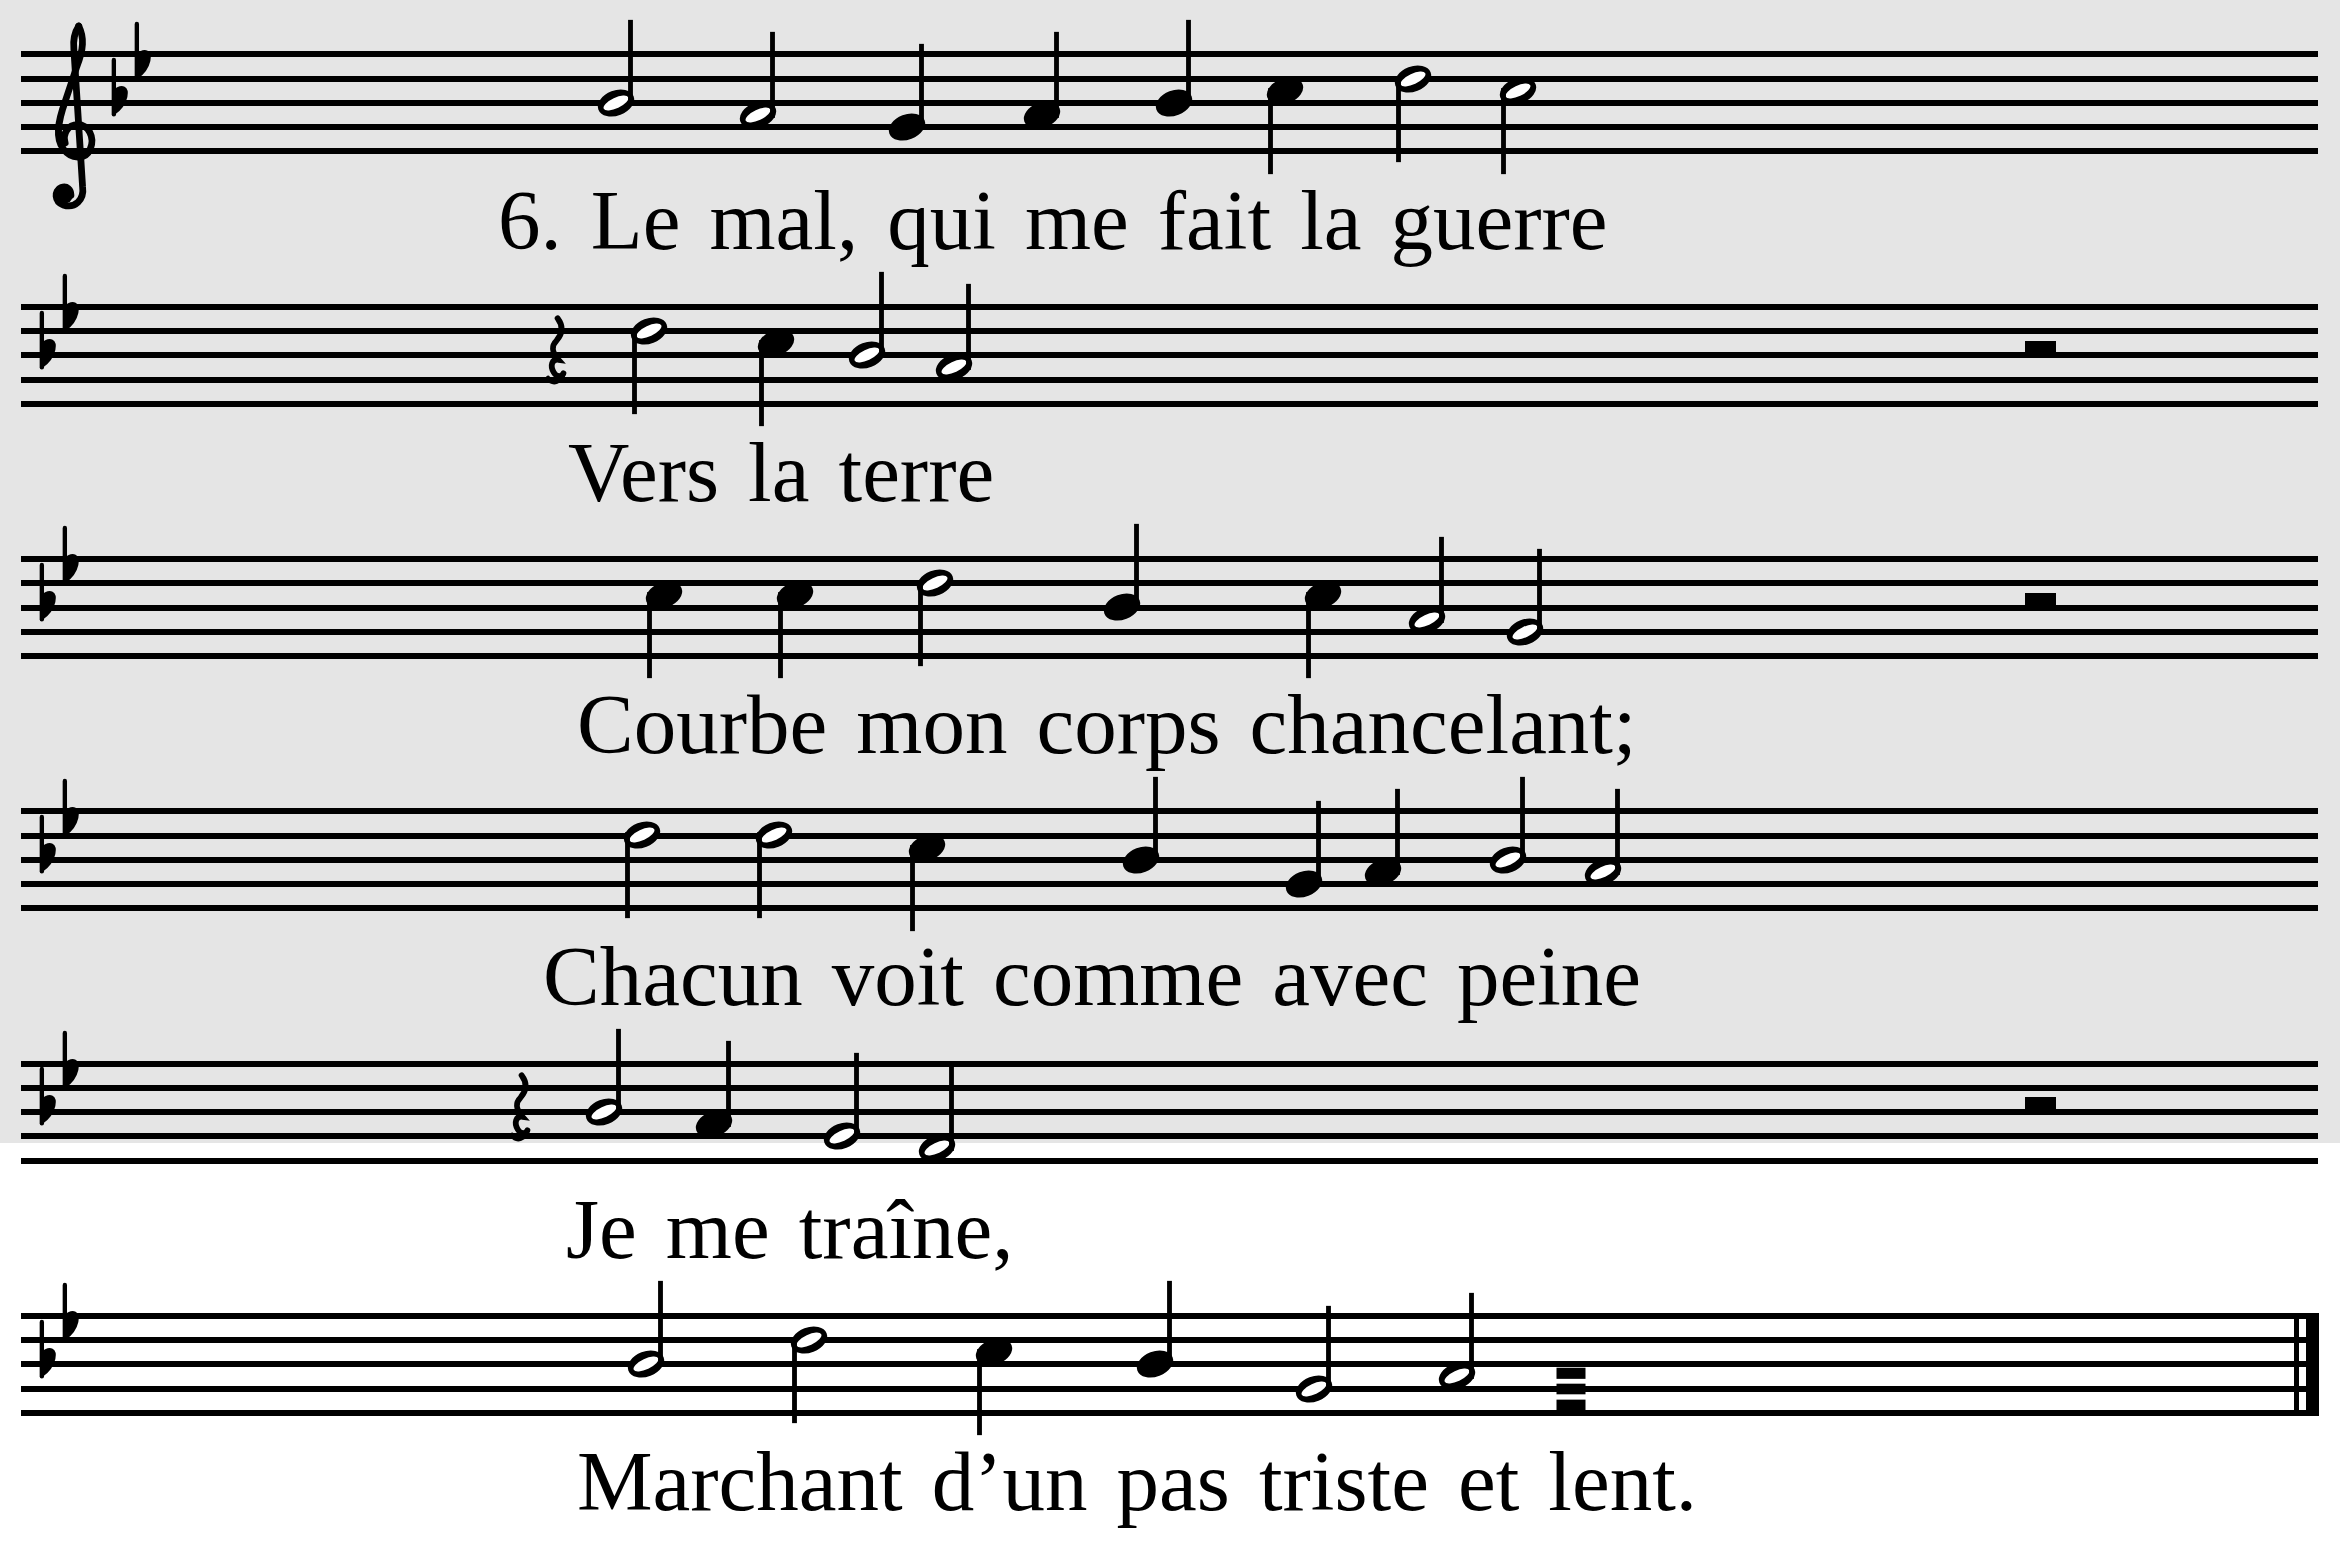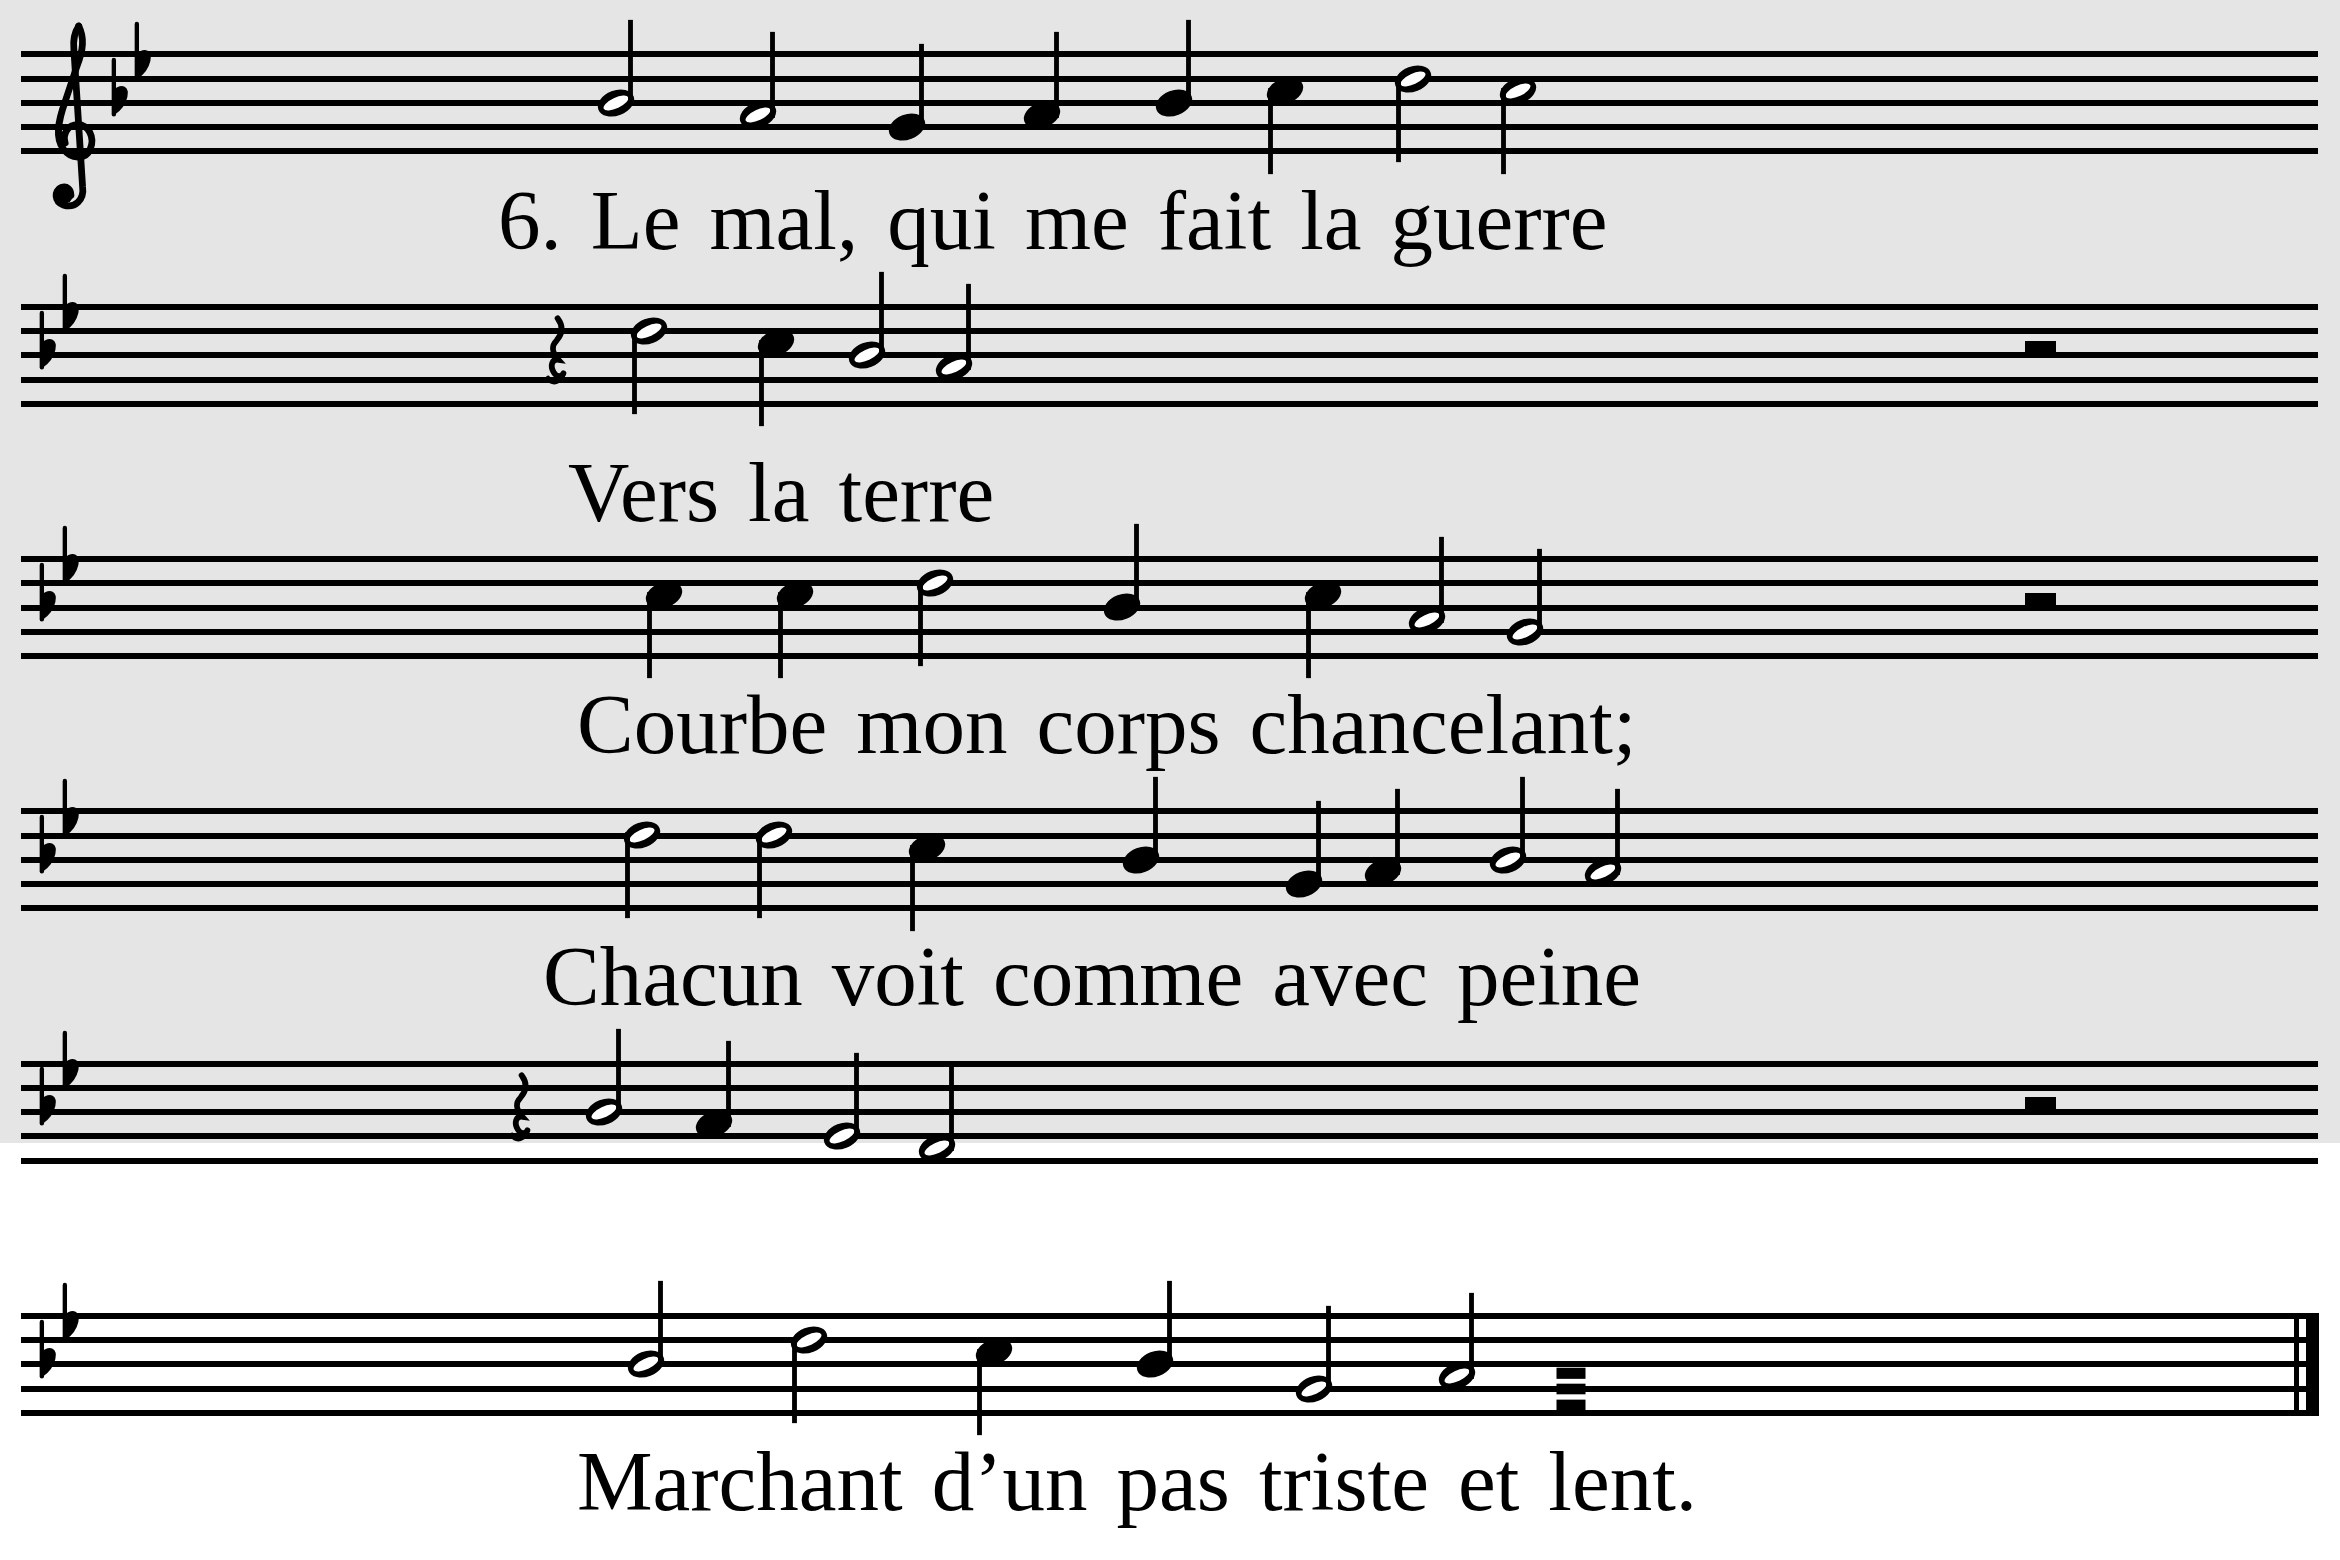--- a/index.html
+++ b/index.html
@@ -287,18 +287,19 @@
       </svg>
       <svg width="116" height="194" viewBox="0 0 120 200" style="left: 1513px; top: 1292px;">
         <rect x="45" y="78" width="30" height="11.5" fill="#000"></rect>
         <rect x="45" y="94.5" width="30" height="11" fill="#000"></rect>
         <rect x="45" y="111" width="30" height="11.5" fill="#000"></rect>
       </svg>
       <div style="position: absolute; left: 2294px; top: 1313px; width: 4.9px; height: 103px; background: rgb(0, 0, 0);"></div>
       <div style="position: absolute; left: 2306px; top: 1313px; width: 12.6px; height: 103px; background: rgb(0, 0, 0);"></div>
     </div>
   <div class="lyric" style="left: 498px; top: 178px;">6. Le mal, qui me fait la guerre</div>
-  <div class="lyric" style="left: 568px; top: 430px; margin-top: 20px;">Vers la terre</div>
+  <div class="lyric" style="left: 568px; top: 430px;">Vers la terre</div>
   <div class="lyric" style="left: 543px; top: 934px;">Chacun voit comme avec peine</div>
   <div class="lyric" style="left: 577px; top: 682px;">Courbe mon corps chancelant;</div>
+  <div class="lyric" style="left: 566px; top: 1187px;">Je me traîne,</div>
   <div class="lyric" style="left: 577px; top: 1439px;">Marchant d’un pas triste et lent.</div>
 </div>
 
 
 </body></html>

